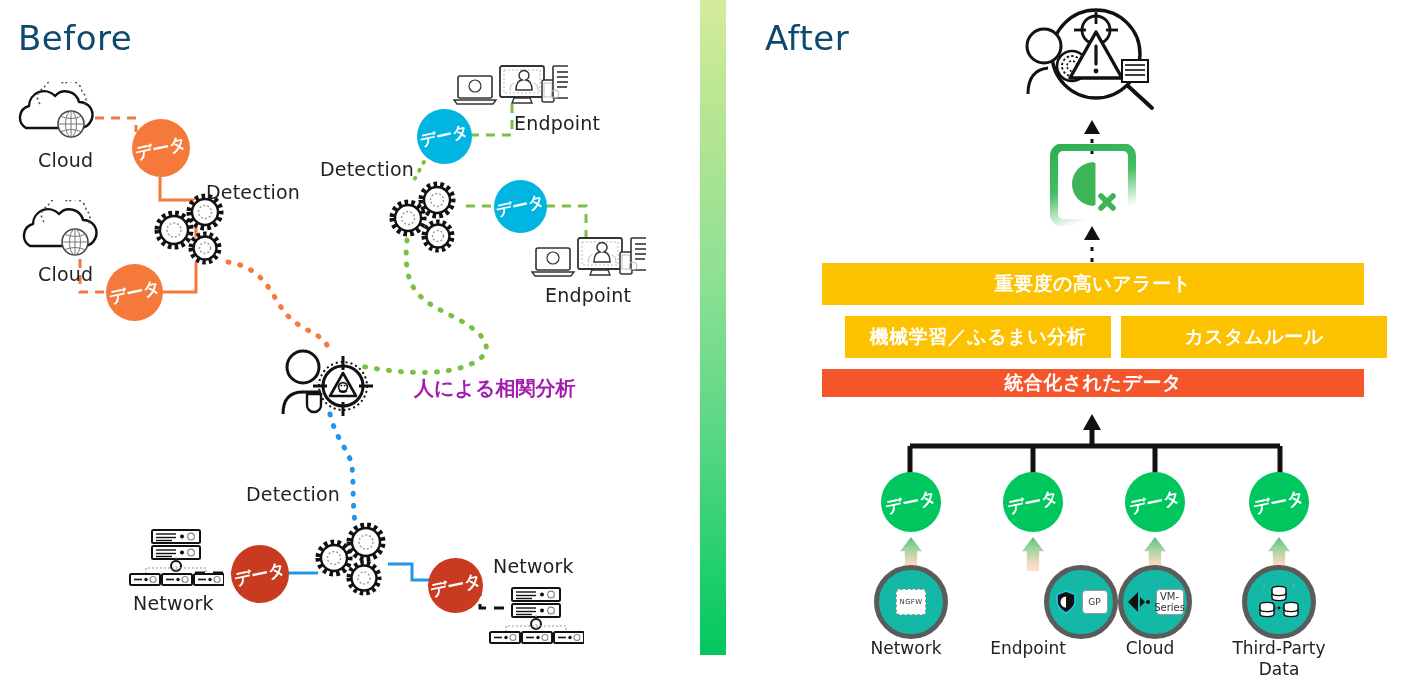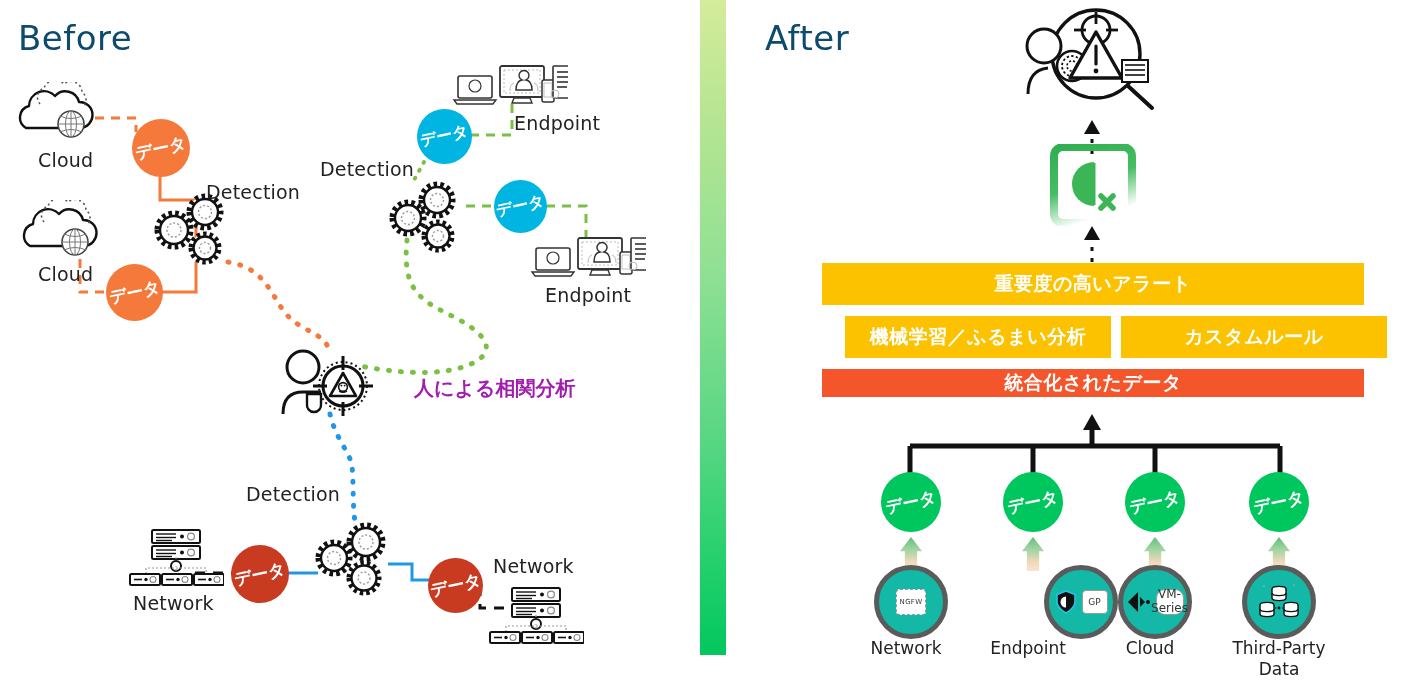--- a/index.html
+++ b/index.html
@@ -446,21 +446,21 @@
     <div class="chip" style="width:24px;height:22px;font-size:9px;">GP</div>
   </div>
   <div class="abs src-caption" style="left:980px;top:638px;width:96px;">Endpoint</div>
 
   <div class="abs src-circle" style="left:1118px;top:565px;width:64px;height:64px;">
     <svg width="24" height="22" viewBox="0 0 24 22">
       <path d="M11,1 L11,21 L1,11 Z" fill="#111"></path>
       <path d="M13,6 L13,16 L18,11 Z" fill="#111"></path>
       <circle cx="21" cy="11" r="2" fill="#111"></circle>
     </svg>
-    <div class="chip" style="width:26px;height:24px;font-size:12px;line-height:1.15;white-space:pre-line;border-radius:9px;">VM-
+    <div class="chip" style="width:26px;height:24px;font-size:10px;line-height:1.15;white-space:pre-line;">VM-
 Series</div>
   </div>
   <div class="abs src-caption" style="left:1102px;top:638px;width:96px;">Cloud</div>
 
   <div class="abs src-circle" style="left:1242px;top:565px;width:64px;height:64px;">
     <svg width="42" height="36" viewBox="0 0 42 36">
       <path d="M6,3 a15,15 0 0 1 30,0" fill="none" stroke="#aaa" stroke-width="1.2" stroke-dasharray="2 2"></path>
       <g fill="#fff" stroke="#111" stroke-width="1.4">
         <ellipse cx="21" cy="5" rx="7" ry="2.6"></ellipse>
         <path d="M14,5 v9 a7,2.6 0 0 0 14,0 v-9"></path>

